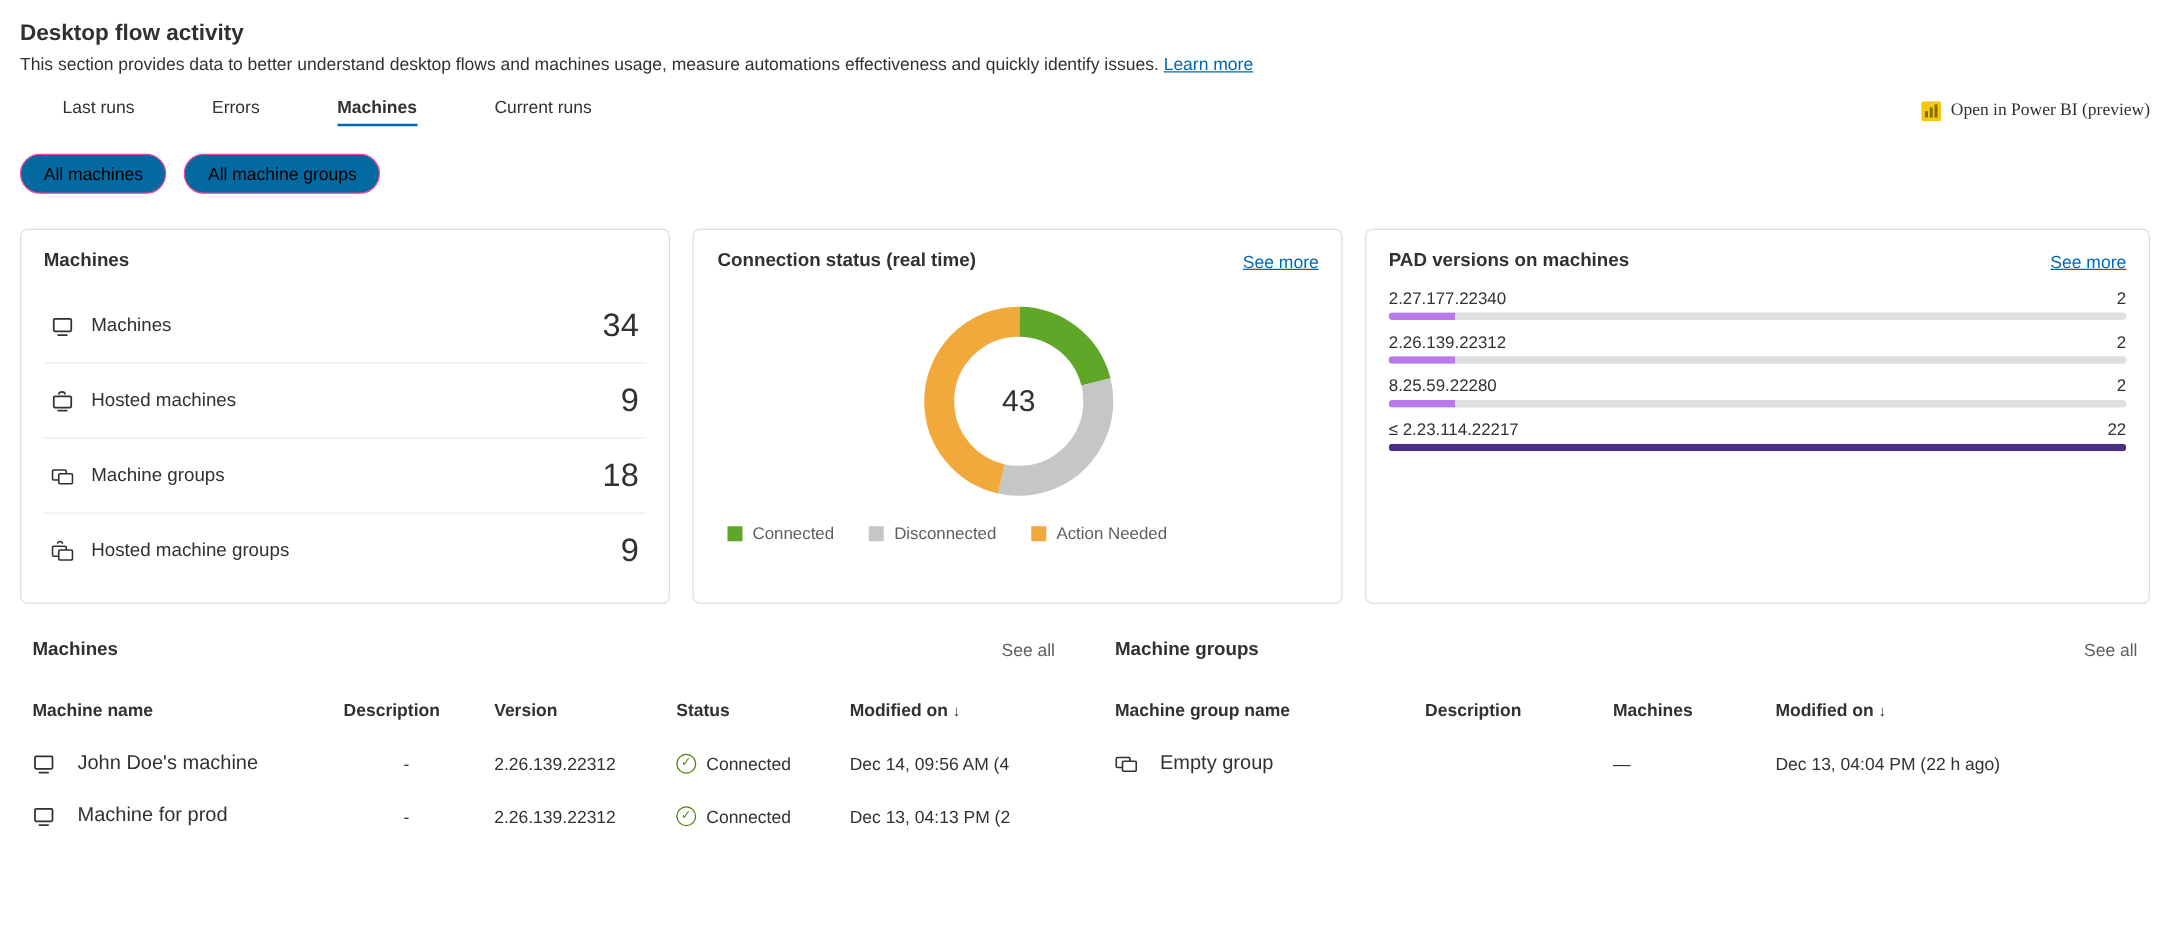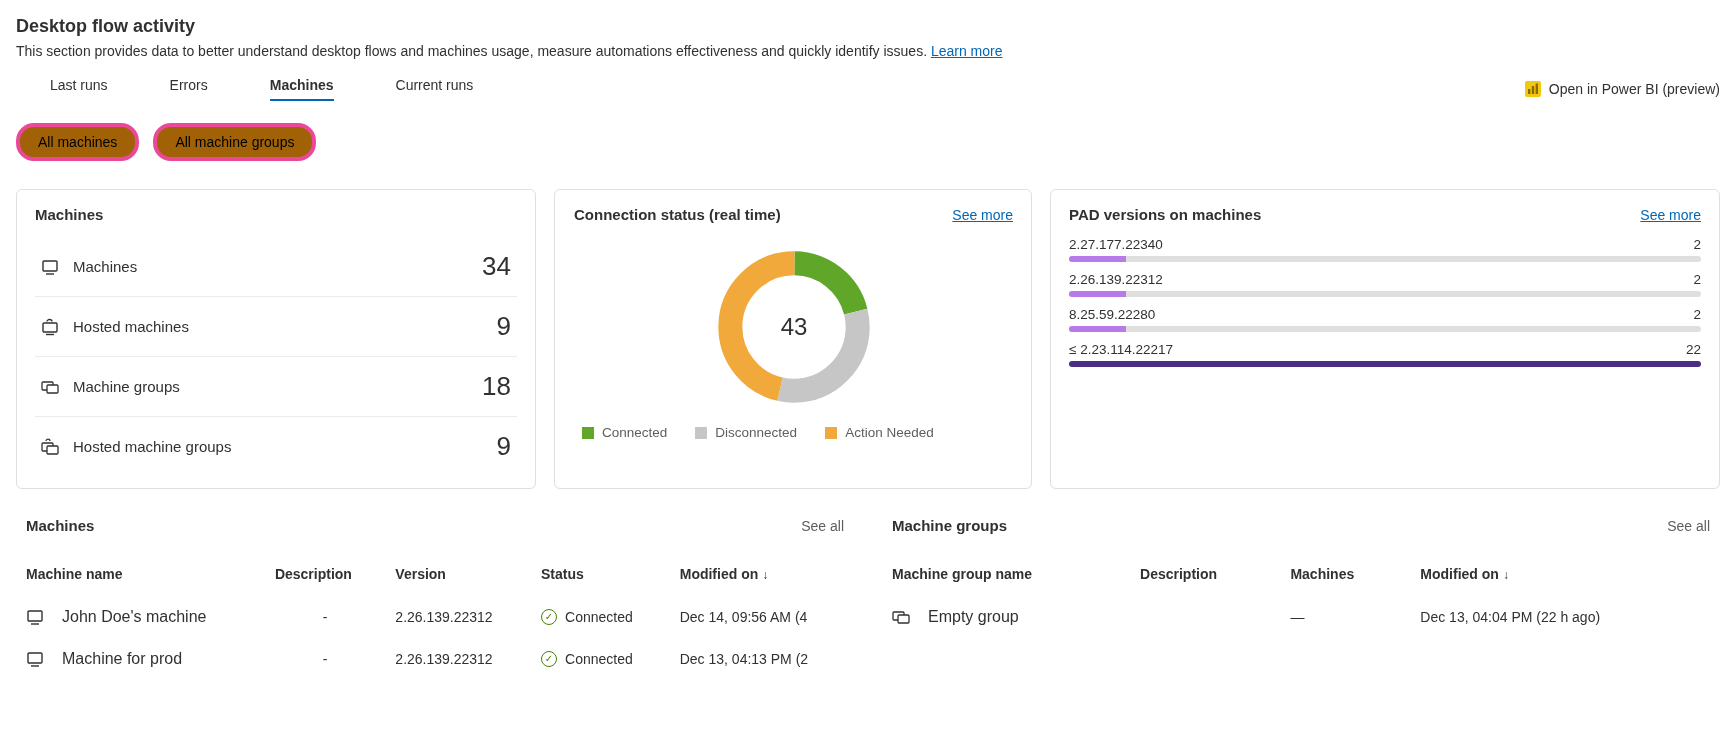--- a/index.html
+++ b/index.html
@@ -45,37 +45,38 @@
   .tab.active {
     font-weight: 600;
     border-bottom: 2.5px solid #0067b8;
   }
   .open-powerbi {
     display: flex;
     align-items: center;
     gap: 8px;
     font-size: 14px;
     cursor: pointer;
+    font-family: Liberation Serif, serif;
   }
   .pbi-icon {
     width: 16px;
     height: 16px;
     display: inline-flex;
   }
   .filter-pills {
     display: flex;
     gap: 14px;
     margin-bottom: 28px;
   }
   .pill {
-    border: 4px solid #ec4899;
+    border: 1px solid #ec4899;
     border-radius: 18px;
     padding: 7px 18px;
     font-size: 14px;
-    background: #a16207;
+    background: #0369a1;
     cursor: pointer;
   }
   .cards-row {
     display: flex;
     gap: 18px;
     margin-bottom: 28px;
   }
   .card {
     border: 1px solid #e1dfdd;
     border-radius: 6px;
@@ -121,21 +122,21 @@
     display: inline-flex;
     align-items: center;
     justify-content: center;
     color: #323130;
   }
   .stat-value {
     font-size: 26px;
     font-weight: 400;
   }
   
-  .card.conn-status { width: 478px; padding-left: 19px; }
+  .card.conn-status { width: 520px; padding-left: 19px; }
   .donut-wrap {
     display: flex;
     justify-content: center;
     align-items: center;
     height: 180px;
   }
   .legend-row {
     display: flex;
     gap: 28px;
     justify-content: flex-start;

